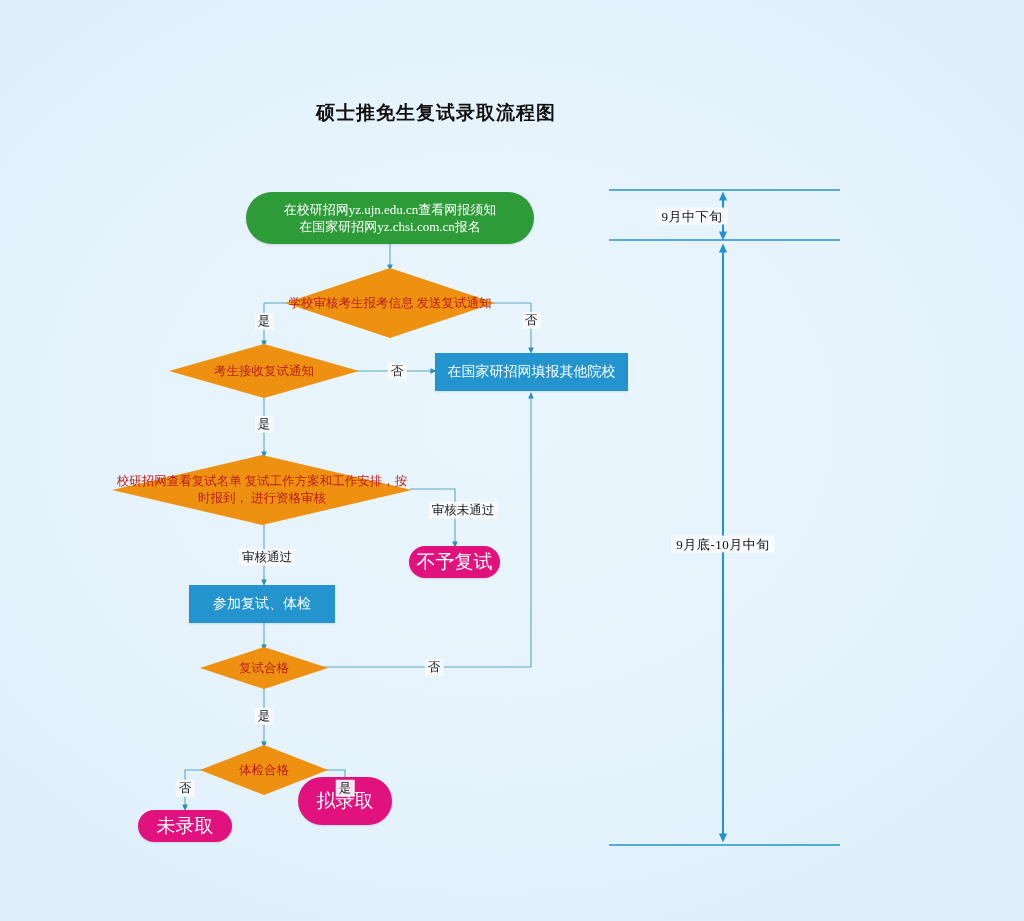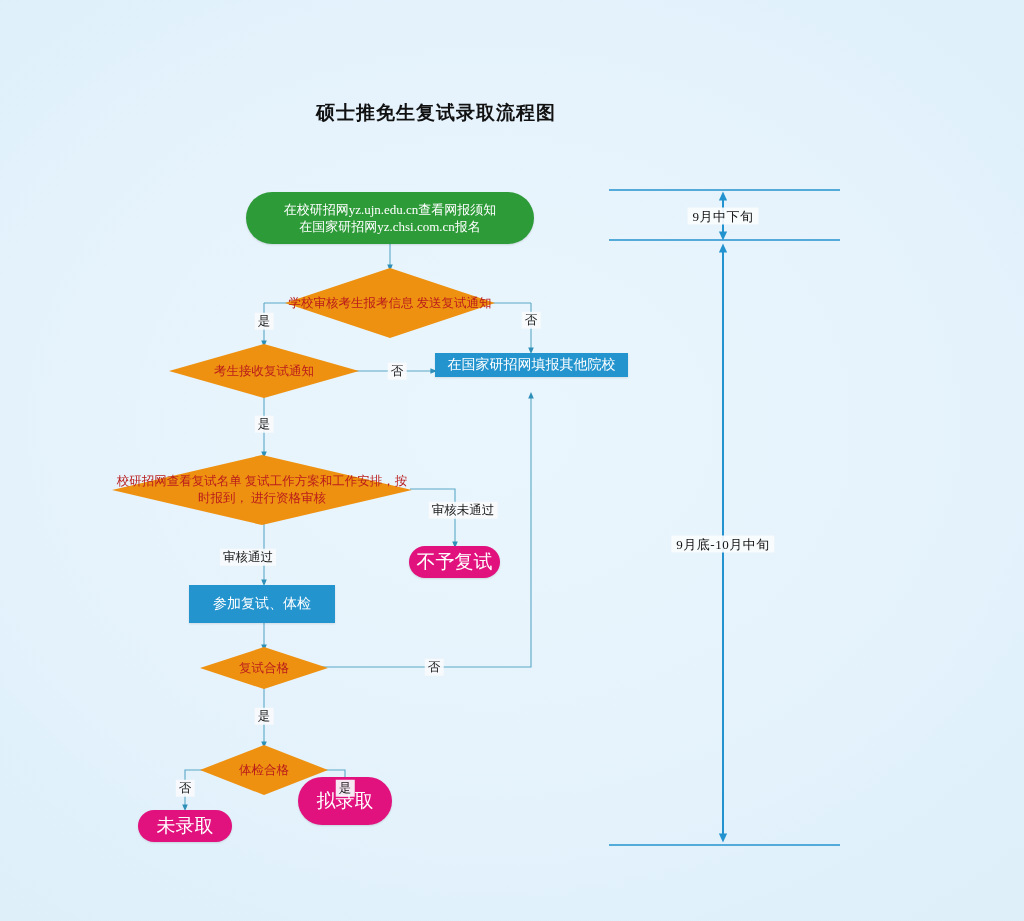--- a/index.html
+++ b/index.html
@@ -144,21 +144,21 @@
       </div>
   </div>
 
   <div class="dec" style="left:169px;top:344px;width:190px;height:54px;">
     <div class="shape"></div>
     <div class="txt">
         <span>考生接收复试通知</span>
       </div>
   </div>
 
-  <div class="node proc-blue" style="left:435px;top:353px;width:193px;height:24px;">
+  <div class="node proc-blue" style="left:435px;top:353px;width:193px;height:38px;">
     <span>在国家研招网填报其他院校</span>
   </div>
 
   <div class="dec" style="left:112px;top:455px;width:300px;height:70px;">
     <div class="shape"></div>
     <div class="txt">
         <span>
       <span>校研招网查看复试名单</span>
       <span>复试工作方案和工作安排，按时报到，</span>
       <span>进行资格审核</span>
@@ -193,23 +193,23 @@
   </div>
 
   <div class="node term-pink" style="left:298px;top:777px;width:94px;height:48px;">
     <span>拟录取</span>
   </div>
 
   <div class="elabel" style="left:264px;top:321px;">是</div>
   <div class="elabel" style="left:531px;top:320px;">否</div>
   <div class="elabel" style="left:397px;top:371px;">否</div>
   <div class="elabel" style="left:264px;top:424px;">是</div>
-  <div class="elabel" style="left:248px;top:557px;">审核通过</div>
+  <div class="elabel" style="left:267px;top:557px;">审核通过</div>
   <div class="elabel" style="left:463px;top:510px;">审核未通过</div>
   <div class="elabel" style="left:434px;top:667px;">否</div>
   <div class="elabel" style="left:264px;top:716px;">是</div>
   <div class="elabel" style="left:185px;top:788px;">否</div>
   <div class="elabel" style="left:345px;top:788px;">是</div>
 
-  <div class="tlabel" style="left:723px;top:216px;">9月中下旬</div>
+  <div class="tlabel" style="left:692px;top:216px;">9月中下旬</div>
   <div class="tlabel" style="left:723px;top:544px;">9月底-10月中旬</div>
 
 </div>
 
 </body></html>

